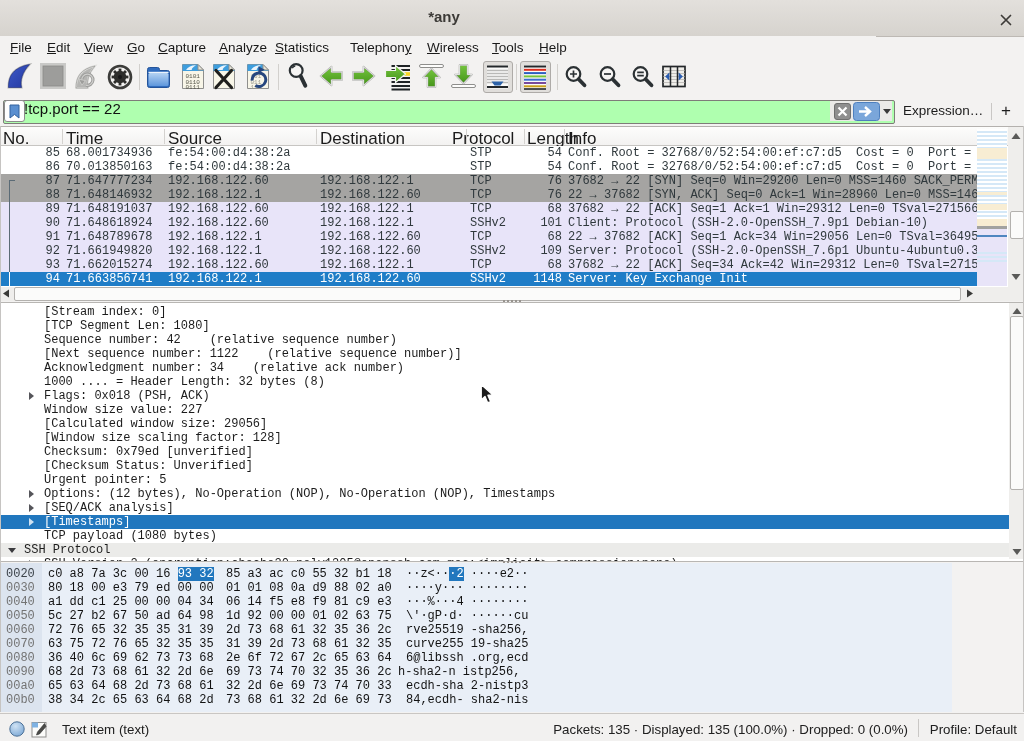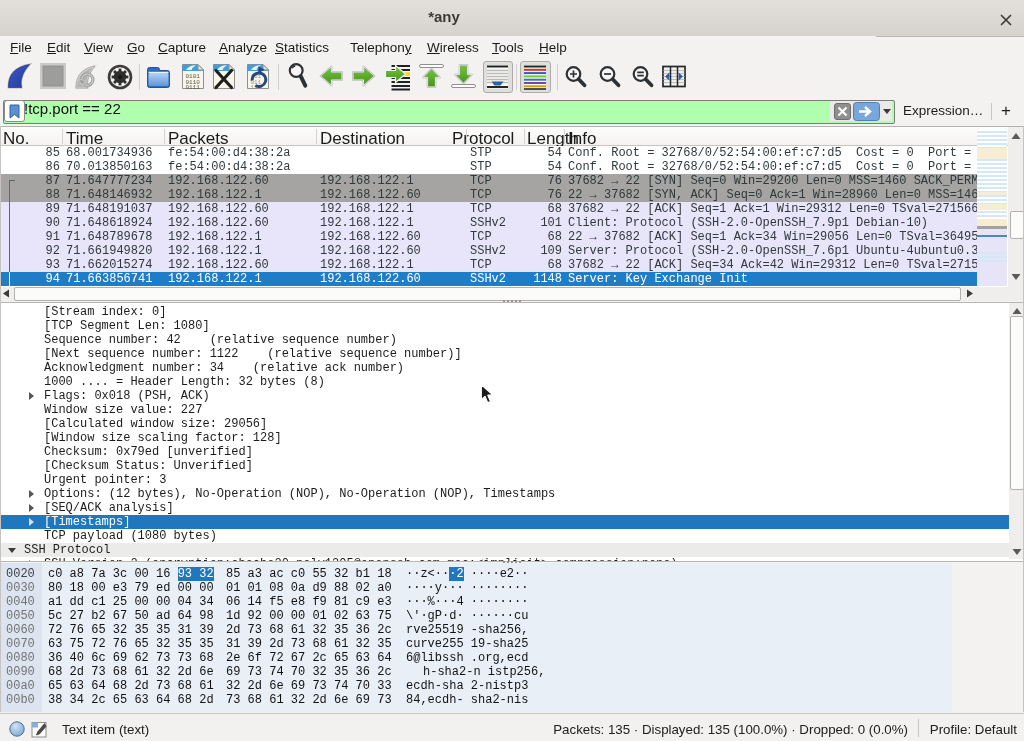--- a/index.html
+++ b/index.html
@@ -256,21 +256,21 @@
       <path d="M1 1 L5 6 L9 1 z" fill="#3a3a3a"></path>
     </svg>
     <div id="fexpr">Expression…</div>
     <div class="abs" style="left:991px;top:7px;width:1px;height:17px;background:#c9c7c5"></div>
     <div id="fplus">+</div>
   </div>
   <div class="abs" id="plist">
     <div id="phead">
       <span class="hlab" style="left:3px">No.</span>
       <span class="hlab" style="left:66px">Time</span>
-      <span class="hlab" style="left:168px">Packets</span>
+      <span class="hlab" style="left:168px">Source</span>
       <span class="hlab" style="left:320px">Destination</span>
       <span class="hlab" style="left:452px">Protocol</span>
       <span class="hlab" style="left:527px">Length</span>
       <span class="hlab" style="left:568px">Info</span>
       <span class="hsep" style="left:62px"></span>
       <span class="hsep" style="left:164px"></span>
       <span class="hsep" style="left:316px"></span>
       <span class="hsep" style="left:466px"></span>
       <span class="hsep" style="left:524px"></span>
       <span class="hsep" style="left:564px"></span>
@@ -325,21 +325,21 @@
     <div class="drow mono" style="top:44px;left:44px">[Next sequence number: 1122    (relative sequence number)]</div>
     <div class="drow mono" style="top:58px;left:44px">Acknowledgment number: 34    (relative ack number)</div>
     <div class="drow mono" style="top:72px;left:44px">1000 .... = Header Length: 32 bytes (8)</div>
     <span class="tri-r" style="left:29px;top:89px"></span>
     <div class="drow mono" style="top:86px;left:44px">Flags: 0x018 (PSH, ACK)</div>
     <div class="drow mono" style="top:100px;left:44px">Window size value: 227</div>
     <div class="drow mono" style="top:114px;left:44px">[Calculated window size: 29056]</div>
     <div class="drow mono" style="top:128px;left:44px">[Window size scaling factor: 128]</div>
     <div class="drow mono" style="top:142px;left:44px">Checksum: 0x79ed [unverified]</div>
     <div class="drow mono" style="top:156px;left:44px">[Checksum Status: Unverified]</div>
-    <div class="drow mono" style="top:170px;left:44px">Urgent pointer: 3</div>
+    <div class="drow mono" style="top:170px;left:44px">Urgent pointer: 5</div>
     <span class="tri-r" style="left:29px;top:187px"></span>
     <div class="drow mono" style="top:184px;left:44px">Options: (12 bytes), No-Operation (NOP), No-Operation (NOP), Timestamps</div>
     <span class="tri-r" style="left:29px;top:201px"></span>
     <div class="drow mono" style="top:198px;left:44px">[SEQ/ACK analysis]</div>
     <div class="abs" style="left:0;top:212px;width:1010px;height:14px;background:#2177be"></div>
     <span class="tri-r" style="left:29px;top:215px;border-left-color:#cfe2f2"></span>
     <div class="drow mono" style="top:212px;left:44px;color:#fff">[Timestamps]</div>
     <div class="drow mono" style="top:226px;left:44px">TCP payload (1080 bytes)</div>
     <div class="abs" style="left:0;top:240px;width:1010px;height:14px;background:#ebebe9"></div>
     <span class="tri-d" style="left:8px;top:245px"></span>
@@ -358,21 +358,21 @@
   <div class="abs" style="left:503px;top:560.5px;width:18px;height:2px;background:repeating-linear-gradient(90deg,#97938e 0 2px,rgba(0,0,0,0) 2px 4px)"></div>
   <div class="abs" id="hexpane">
     <div id="hexoff"></div>
     <div class="xrow mono" style="top:4px"><span class="cell off" style="left:6px;color:#3c434a">0020</span><span class="cell" style="left:48px">c0 a8 7a 3c 00 16 <span class="hilite">93 32</span></span><span class="cell" style="left:226px">85 a3 ac c0 55 32 b1 18</span><span class="cell" style="left:406px">··z<span>&lt;</span>··<span class="hilite">·2</span> ····e2··</span></div>
     <div class="xrow mono" style="top:18px"><span class="cell off" style="left:6px">0030</span><span class="cell" style="left:48px">80 18 00 e3 79 ed 00 00</span><span class="cell" style="left:226px">01 01 08 0a d9 88 02 a0</span><span class="cell" style="left:406px">····y··· ········</span></div>
     <div class="xrow mono" style="top:32px"><span class="cell off" style="left:6px">0040</span><span class="cell" style="left:48px">a1 dd c1 25 00 00 04 34</span><span class="cell" style="left:226px">06 14 f5 e8 f9 81 c9 e3</span><span class="cell" style="left:406px">···%···4 ········</span></div>
     <div class="xrow mono" style="top:46px"><span class="cell off" style="left:6px">0050</span><span class="cell" style="left:48px">5c 27 b2 67 50 ad 64 98</span><span class="cell" style="left:226px">1d 92 00 00 01 02 63 75</span><span class="cell" style="left:406px">\'·gP·d· ······cu</span></div>
     <div class="xrow mono" style="top:60px"><span class="cell off" style="left:6px">0060</span><span class="cell" style="left:48px">72 76 65 32 35 35 31 39</span><span class="cell" style="left:226px">2d 73 68 61 32 35 36 2c</span><span class="cell" style="left:406px">rve25519 -sha256,</span></div>
     <div class="xrow mono" style="top:74px"><span class="cell off" style="left:6px">0070</span><span class="cell" style="left:48px">63 75 72 76 65 32 35 35</span><span class="cell" style="left:226px">31 39 2d 73 68 61 32 35</span><span class="cell" style="left:406px">curve255 19-sha25</span></div>
     <div class="xrow mono" style="top:88px"><span class="cell off" style="left:6px">0080</span><span class="cell" style="left:48px">36 40 6c 69 62 73 73 68</span><span class="cell" style="left:226px">2e 6f 72 67 2c 65 63 64</span><span class="cell" style="left:406px">6@libssh .org,ecd</span></div>
-    <div class="xrow mono" style="top:102px"><span class="cell off" style="left:6px">0090</span><span class="cell" style="left:48px">68 2d 73 68 61 32 2d 6e</span><span class="cell" style="left:226px">69 73 74 70 32 35 36 2c</span><span class="cell" style="left:423px">h-sha2-n istp256,</span></div>
+    <div class="xrow mono" style="top:102px"><span class="cell off" style="left:6px">0090</span><span class="cell" style="left:48px">68 2d 73 68 61 32 2d 6e</span><span class="cell" style="left:226px">69 73 74 70 32 35 36 2c</span><span class="cell" style="left:398px">h-sha2-n istp256,</span></div>
     <div class="xrow mono" style="top:116px"><span class="cell off" style="left:6px">00a0</span><span class="cell" style="left:48px">65 63 64 68 2d 73 68 61</span><span class="cell" style="left:226px">32 2d 6e 69 73 74 70 33</span><span class="cell" style="left:406px">ecdh-sha 2-nistp3</span></div>
     <div class="xrow mono" style="top:130px"><span class="cell off" style="left:6px">00b0</span><span class="cell" style="left:48px">38 34 2c 65 63 64 68 2d</span><span class="cell" style="left:226px">73 68 61 32 2d 6e 69 73</span><span class="cell" style="left:406px">84,ecdh- sha2-nis</span></div>
     <div class="abs sbtrack" style="left:1009px;top:0;width:15px;height:149px"></div>
     <svg class="abs" style="left:1012px;top:4px" width="10" height="8" viewBox="0 0 10 8">
       <path d="M5 1 L9.5 7 H0.5 Z" fill="#5a5a58"></path>
     </svg>
     <div class="sbthumb" style="left:1010px;top:15px;width:12px;height:46px"></div>
     <svg class="abs" style="left:1012px;top:137px" width="10" height="8" viewBox="0 0 10 8">
       <path d="M5 7 L9.5 1 H0.5 Z" fill="#5a5a58"></path>
     </svg>

